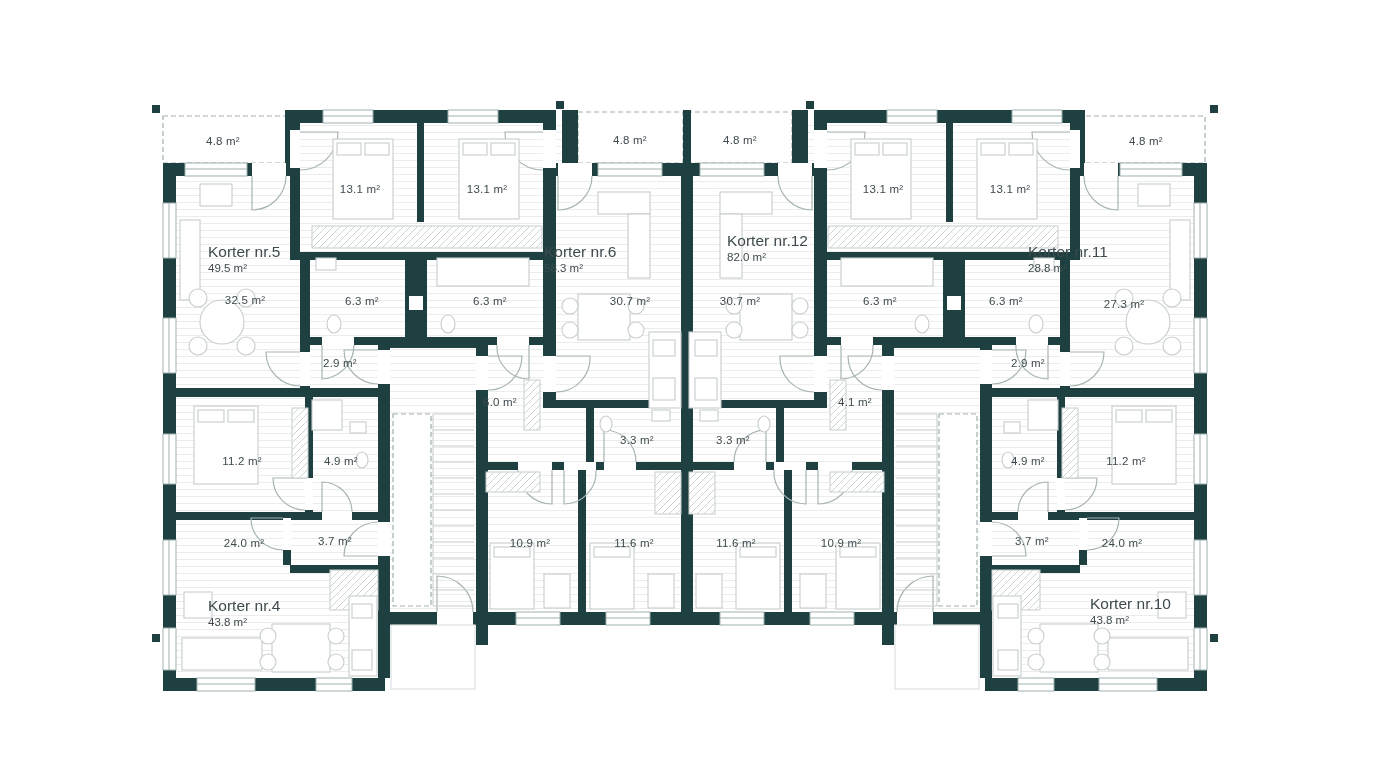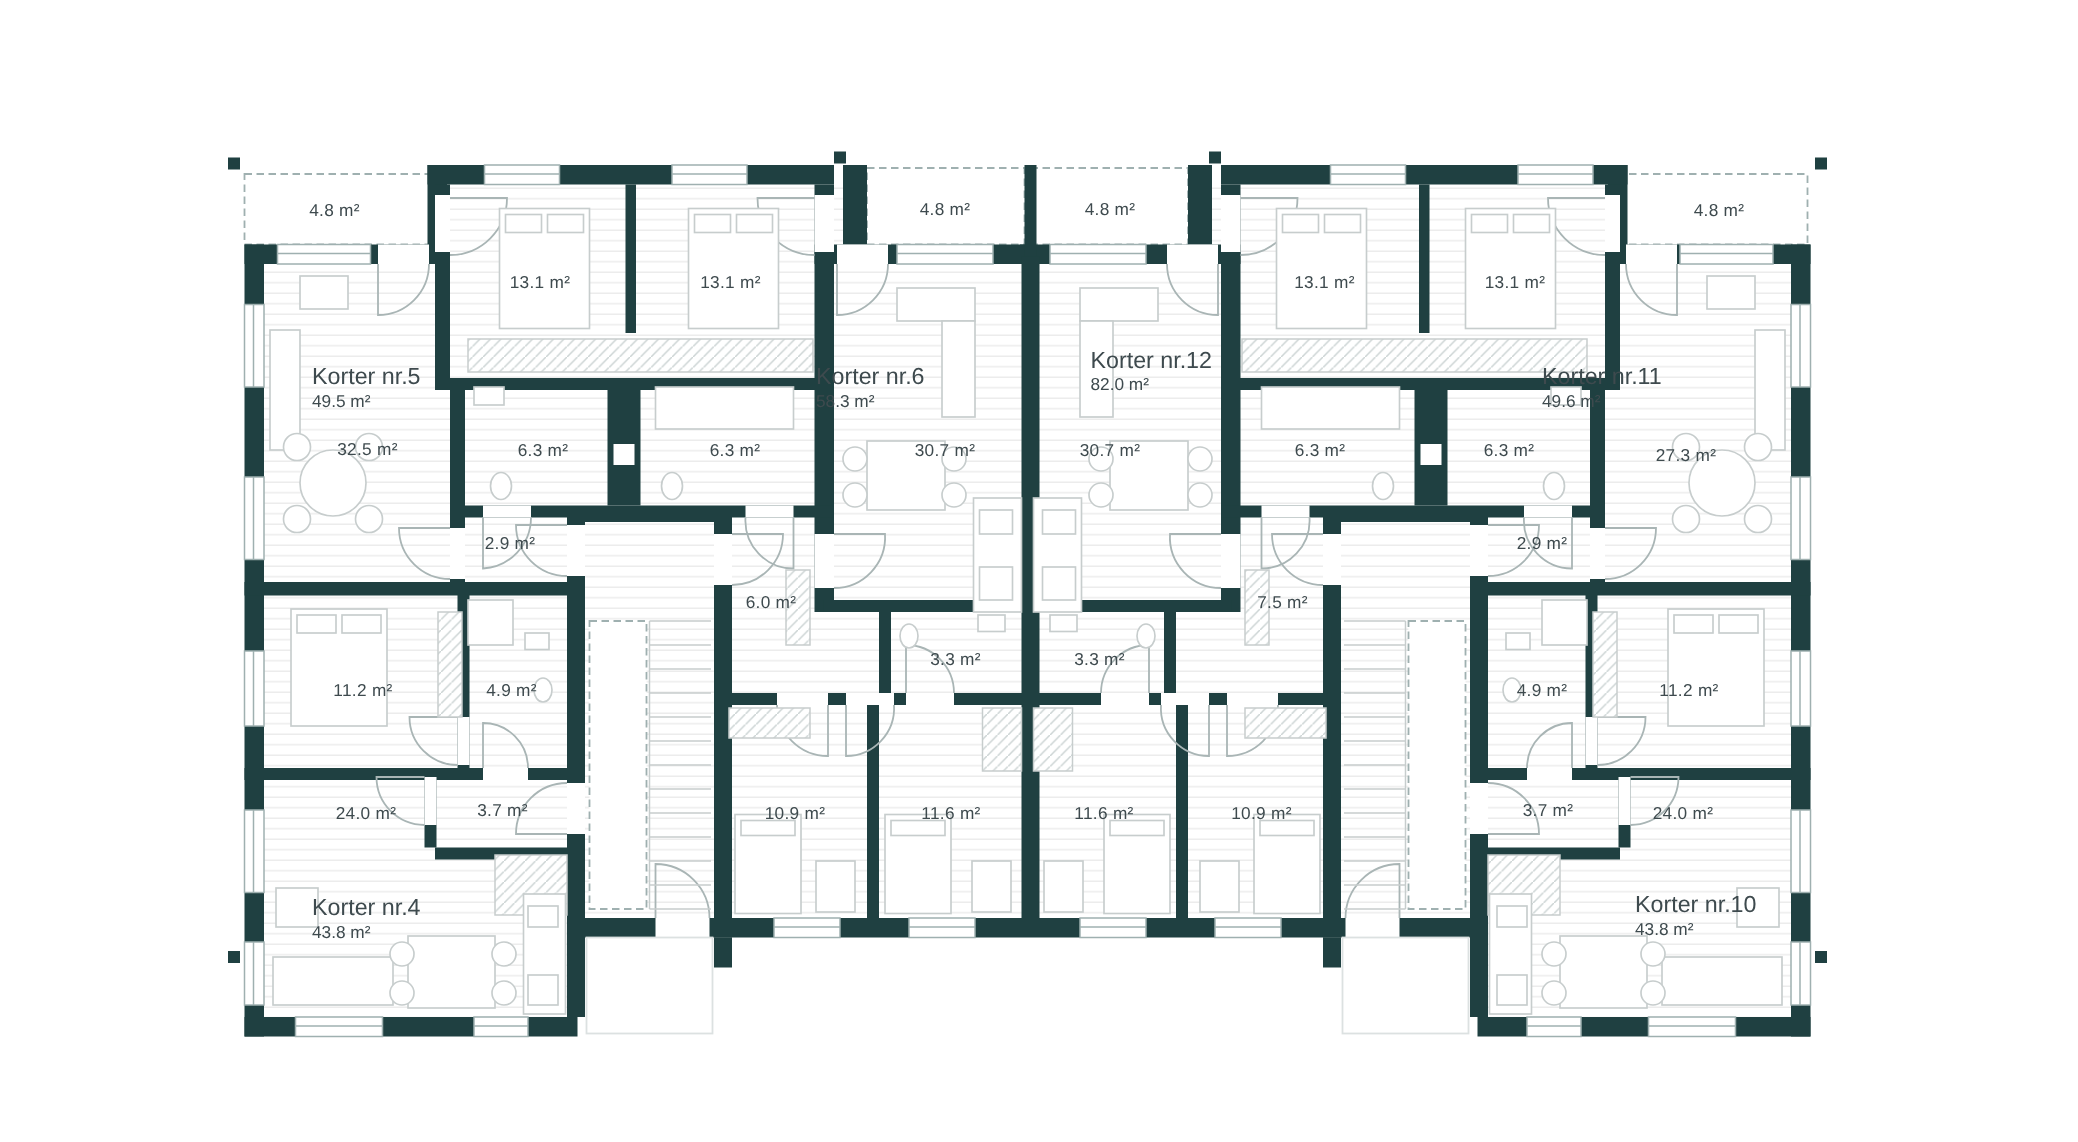--- a/index.html
+++ b/index.html
@@ -403,21 +403,21 @@
 <div class="apt" style="left:544px;top:243px">
   <div class="nm">Korter nr.6</div>
   <div class="ar">58.3 m²</div>
 </div>
 <div class="apt" style="left:727px;top:232px">
   <div class="nm">Korter nr.12</div>
   <div class="ar">82.0 m²</div>
 </div>
 <div class="apt" style="left:1028px;top:243px">
   <div class="nm">Korter nr.11</div>
-  <div class="ar">49.6 m²</div>
+  <div class="ar">28.8 m²</div>
 </div>
 <div class="apt" style="left:208px;top:597px">
   <div class="nm">Korter nr.4</div>
   <div class="ar">43.8 m²</div>
 </div>
 <div class="apt" style="left:1090px;top:595px">
   <div class="nm">Korter nr.10</div>
   <div class="ar">43.8 m²</div>
 </div>
 
@@ -432,22 +432,22 @@
 <div class="lbl" style="left:245px;top:300px">32.5 m²</div>
 <div class="lbl" style="left:362px;top:301px">6.3 m²</div>
 <div class="lbl" style="left:490px;top:301px">6.3 m²</div>
 <div class="lbl" style="left:880px;top:301px">6.3 m²</div>
 <div class="lbl" style="left:1006px;top:301px">6.3 m²</div>
 <div class="lbl" style="left:1124px;top:304px">27.3 m²</div>
 <div class="lbl" style="left:630px;top:301px">30.7 m²</div>
 <div class="lbl" style="left:740px;top:301px">30.7 m²</div>
 <div class="lbl" style="left:340px;top:363px">2.9 m²</div>
 <div class="lbl" style="left:1028px;top:363px">2.9 m²</div>
-<div class="lbl" style="left:514px;top:402px">6.0 m²</div>
-<div class="lbl" style="left:855px;top:402px">7.5 m²</div>
+<div class="lbl" style="left:500px;top:402px">6.0 m²</div>
+<div class="lbl" style="left:855px;top:402px">4.1 m²</div>
 <div class="lbl" style="left:637px;top:440px">3.3 m²</div>
 <div class="lbl" style="left:733px;top:440px">3.3 m²</div>
 <div class="lbl" style="left:242px;top:461px">11.2 m²</div>
 <div class="lbl" style="left:341px;top:461px">4.9 m²</div>
 <div class="lbl" style="left:1028px;top:461px">4.9 m²</div>
 <div class="lbl" style="left:1126px;top:461px">11.2 m²</div>
 <div class="lbl" style="left:244px;top:543px">24.0 m²</div>
 <div class="lbl" style="left:335px;top:541px">3.7 m²</div>
 <div class="lbl" style="left:530px;top:543px">10.9 m²</div>
 <div class="lbl" style="left:634px;top:543px">11.6 m²</div>

